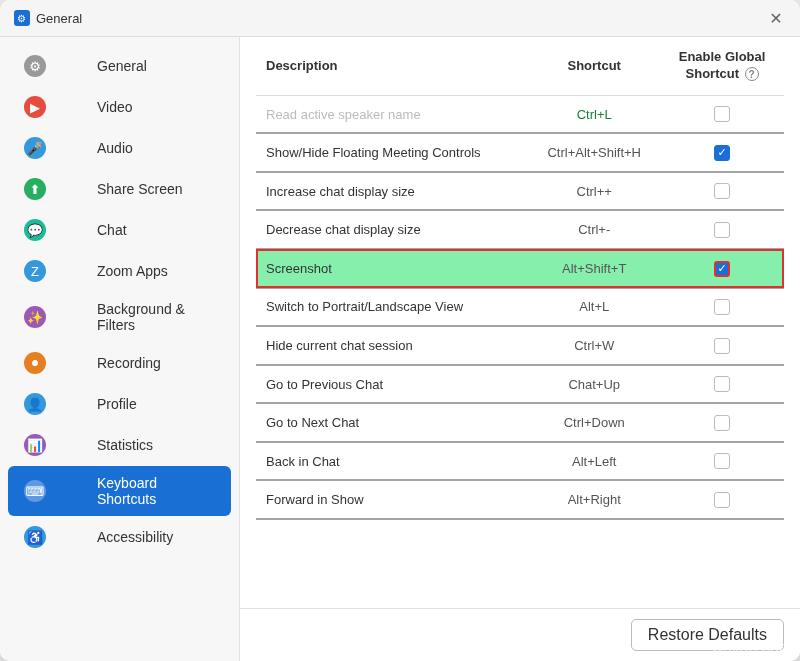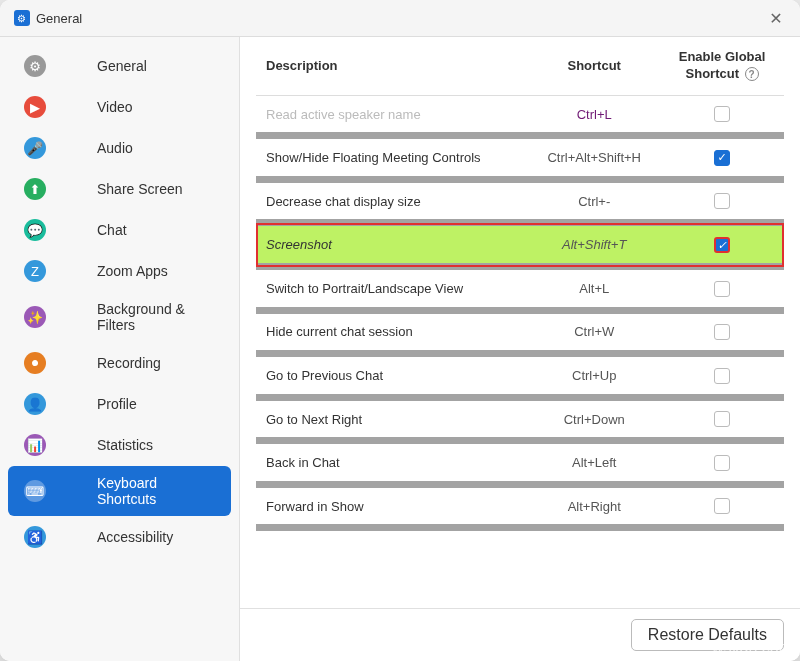--- a/index.html
+++ b/index.html
@@ -135,36 +135,35 @@
     .shortcuts-table th.shortcut-col {
       text-align: center;
     }
     .shortcuts-table th.enable-col {
       text-align: center;
       line-height: 1.3;
     }
     .shortcuts-table td {
       padding: 10px 10px;
       color: #333;
-      border-bottom: 7px solid #a3a3a3;
+      border-bottom: 2px solid #a3a3a3;
     }
     .shortcuts-table td.shortcut-val {
       text-align: center;
       color: #555;
     }
     .shortcuts-table td.checkbox-col {
       text-align: center;
     }
     .shortcuts-table tr.highlighted {
       outline: 2px solid #e03030;
       outline-offset: -2px;
     }
     .shortcuts-table tr.highlighted td {
-      background: #bef264;
-      font-style: italic;
+      background: #86efac;
     }
     .checkbox {
       width: 16px;
       height: 16px;
       border: 1.5px solid #bbb;
       border-radius: 3px;
       display: inline-block;
       background: #fff;
       vertical-align: middle;
     }
@@ -309,27 +308,32 @@
                 <th class="enable-col">
                   <span style="white-space:pre-line">Enable Global
 Shortcut</span>
                   <span class="help-icon">?</span>
                 </th>
               </tr>
             </thead>
             <tbody id="shortcuts-tbody">
             <tr>
                   <td style="color: rgb(187, 187, 187);">Read active speaker name</td>
-                  <td class="shortcut-val" style="color: #701a75;">Ctrl+L</td>
+                  <td class="shortcut-val" style="color: #15803d;">Ctrl+L</td>
                   <td class="checkbox-col"><span class="checkbox"></span></td>
                 </tr>
                 <tr>
                   <td>Show/Hide Floating Meeting Controls</td>
                   <td class="shortcut-val">Ctrl+Alt+Shift+H</td>
                   <td class="checkbox-col"><span class="checkbox checked">✓</span></td>
+                </tr>
+                <tr>
+                  <td>Increase chat display size</td>
+                  <td class="shortcut-val">Ctrl++</td>
+                  <td class="checkbox-col"><span class="checkbox"></span></td>
                 </tr>
                 <tr>
                   <td>Decrease chat display size</td>
                   <td class="shortcut-val">Ctrl+-</td>
                   <td class="checkbox-col"><span class="checkbox"></span></td>
                 </tr>
                 <tr class="highlighted">
                   <td>Screenshot</td>
                   <td class="shortcut-val">Alt+Shift+T</td>
                   <td class="checkbox-col"><span class="checkbox checked-red">✓</span></td>
@@ -339,25 +343,25 @@
                   <td class="shortcut-val">Alt+L</td>
                   <td class="checkbox-col"><span class="checkbox"></span></td>
                 </tr>
                 <tr>
                   <td>Hide current chat session</td>
                   <td class="shortcut-val">Ctrl+W</td>
                   <td class="checkbox-col"><span class="checkbox"></span></td>
                 </tr>
                 <tr>
                   <td>Go to Previous Chat</td>
-                  <td class="shortcut-val">Ctrl+Up</td>
-                  <td class="checkbox-col"><span class="checkbox"></span></td>
-                </tr>
-                <tr>
-                  <td>Go to Next Right</td>
+                  <td class="shortcut-val">Chat+Up</td>
+                  <td class="checkbox-col"><span class="checkbox"></span></td>
+                </tr>
+                <tr>
+                  <td>Go to Next Chat</td>
                   <td class="shortcut-val">Ctrl+Down</td>
                   <td class="checkbox-col"><span class="checkbox"></span></td>
                 </tr>
                 <tr>
                   <td>Back in Chat</td>
                   <td class="shortcut-val">Alt+Left</td>
                   <td class="checkbox-col"><span class="checkbox"></span></td>
                 </tr>
                 <tr>
                   <td>Forward in Show</td>

